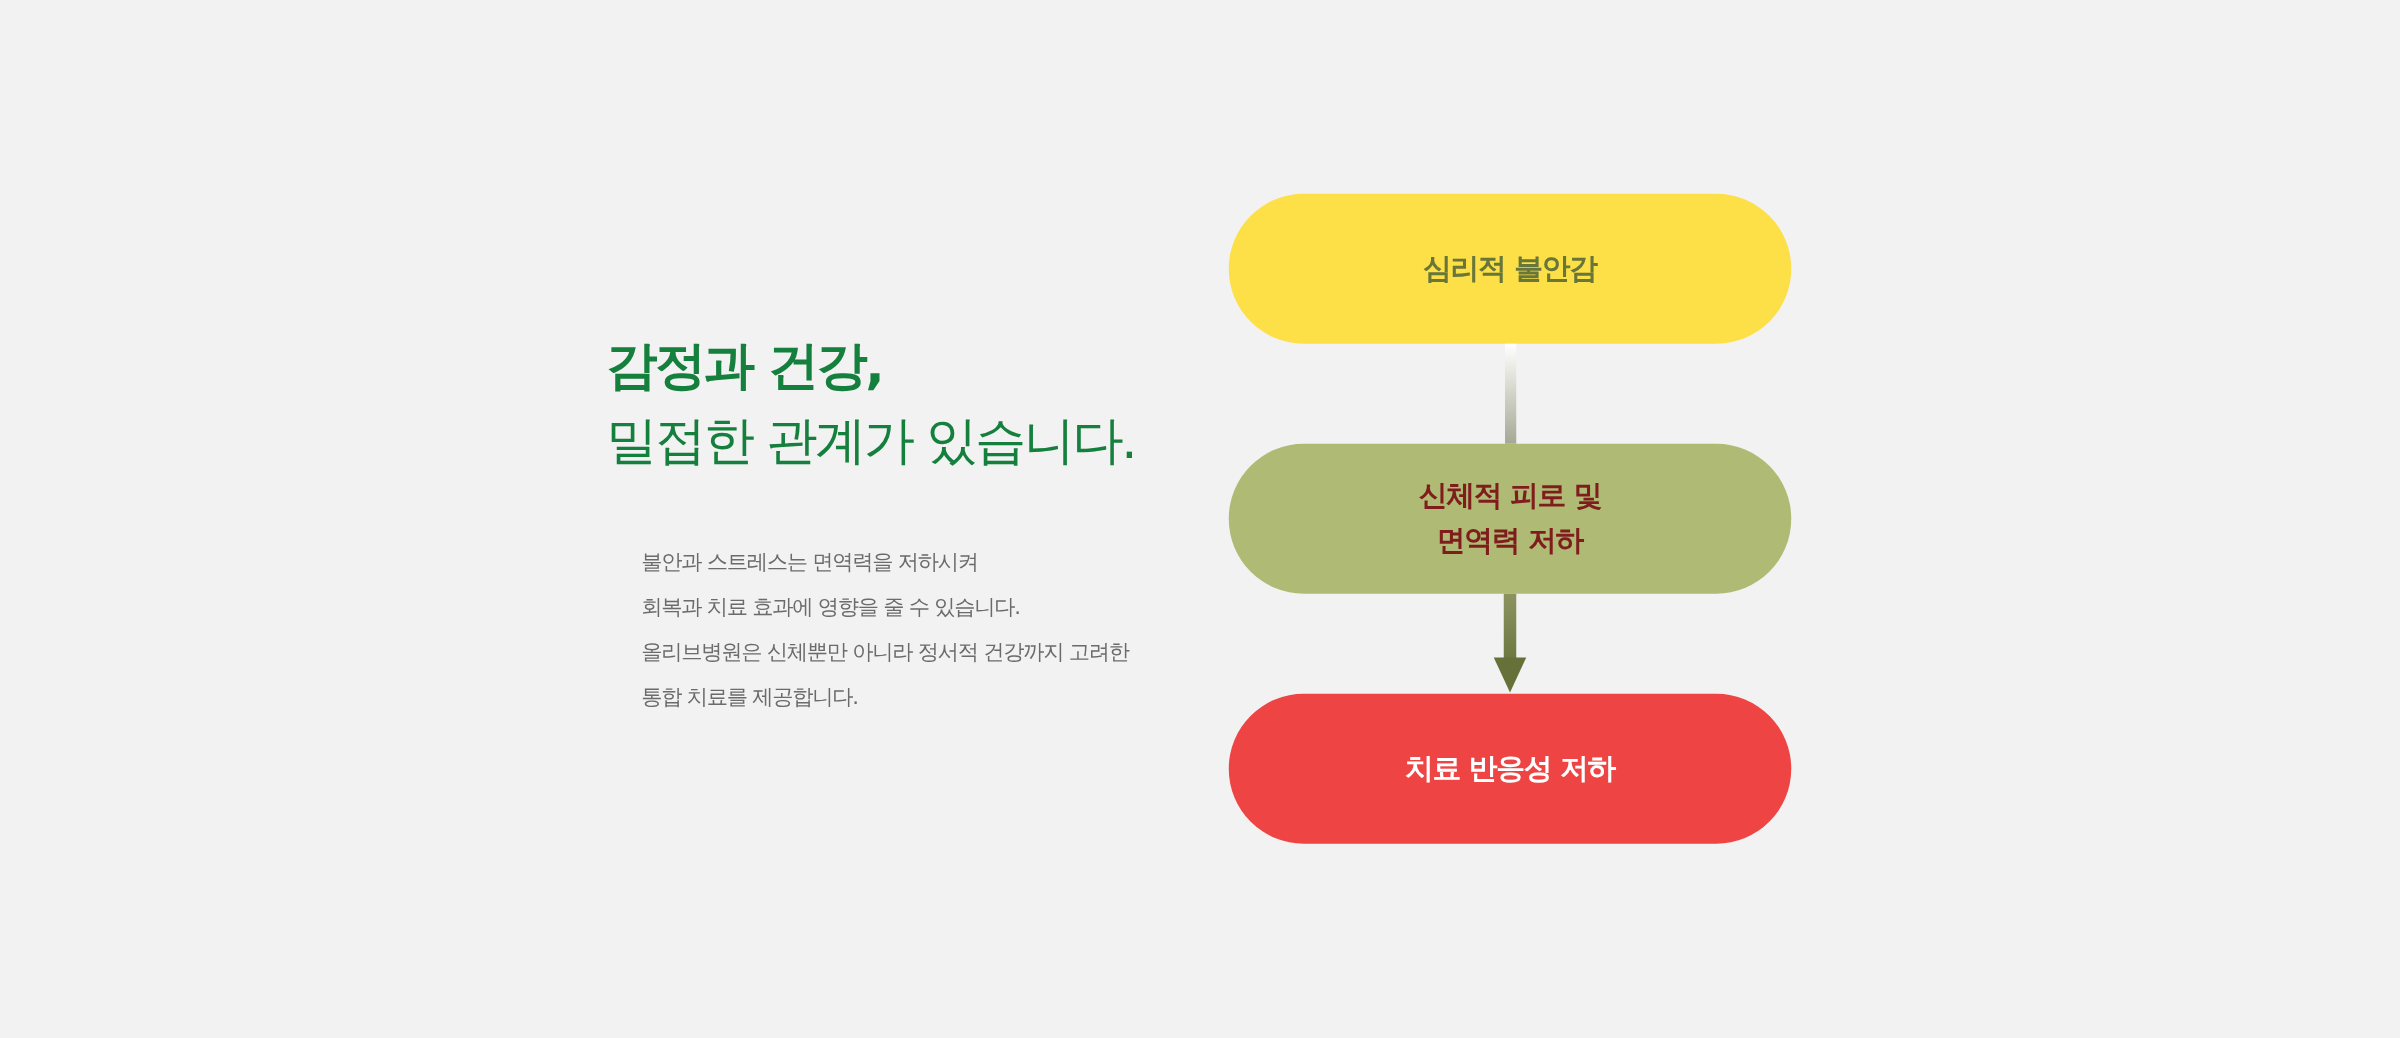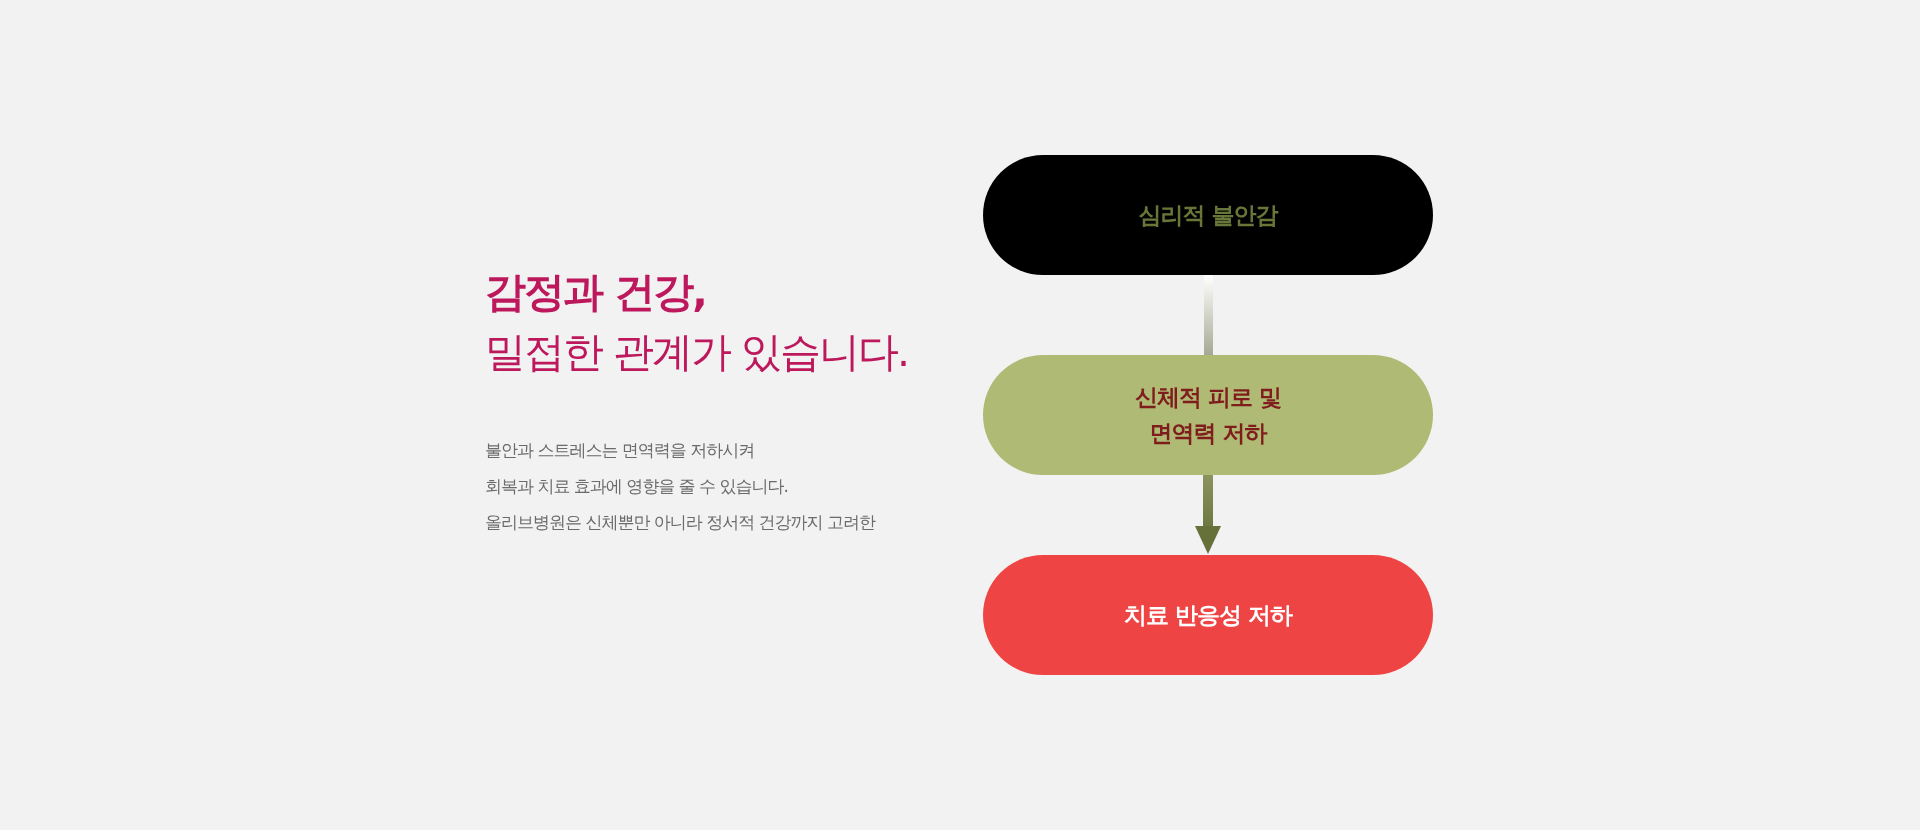--- a/index.html
+++ b/index.html
@@ -17,21 +17,21 @@
       height: 830px;
     }
     .text-col {
       position: absolute;
       left: 485px;
       top: 262px;
       width: 440px;
     }
     .heading {
       margin: 0;
-      color: #be185d;
+      color: #15803d;
       font-size: 41px;
       line-height: 60px;
       letter-spacing: -2px;
     }
     .heading .bold {
       display: block;
       font-weight: 700;
     }
     .heading .light {
       display: block;
@@ -40,20 +40,21 @@
     .desc {
       margin-top: 50px;
       color: #6b6b6b;
       font-size: 17px;
       line-height: 36px;
       letter-spacing: -1px;
     }
     .desc span {
       display: block;
       white-space: nowrap;
+      margin-left: 28px;
     }
     .flow {
       position: absolute;
       left: 983px;
       top: 155px;
       width: 450px;
       height: 520px;
     }
     .pill {
       position: absolute;
@@ -63,21 +64,21 @@
       border-radius: 60px;
       display: flex;
       align-items: center;
       justify-content: center;
       text-align: center;
       font-size: 23px;
       font-weight: 700;
       line-height: 36px;
       letter-spacing: -1px;
     }
-    .pill-1 { top: 0; background: #000000; color: #687639; }
+    .pill-1 { top: 0; background: #fde047; color: #687639; }
     .pill-2 { top: 200px; background: #afba74; color: #7f1d1d; }
     .pill-3 { top: 400px; background: #ef4444; color: #ffffff; }
     .pill-2 .lines span { display: block; }
     .connector-1 {
       position: absolute;
       left: 221px;
       top: 120px;
       width: 9px;
       height: 80px;
       background: linear-gradient(to bottom, #ffffff 0%, #e4e5dd 30%, #a5a894 100%);
@@ -108,20 +109,21 @@
 
   <div class="text-col">
     <h2 class="heading">
       <span class="bold">감정과 건강,</span>
       <span class="light">밀접한 관계가 있습니다.</span>
     </h2>
     <div class="desc">
       <span>불안과 스트레스는 면역력을 저하시켜</span>
       <span>회복과 치료 효과에 영향을 줄 수 있습니다.</span>
       <span>올리브병원은 신체뿐만 아니라 정서적 건강까지 고려한</span>
+      <span>통합 치료를 제공합니다.</span>
     </div>
   </div>
 
   <div class="flow">
     <div class="pill pill-1">
       <span>심리적 불안감</span>
     </div>
 
     <div class="connector-1"></div>
 

